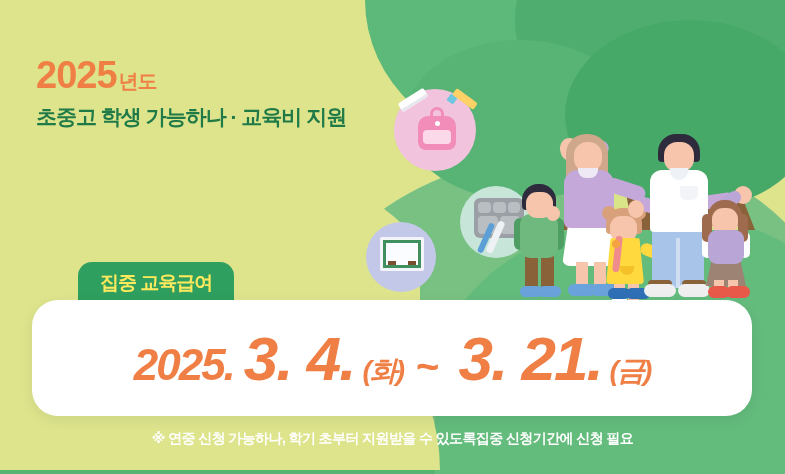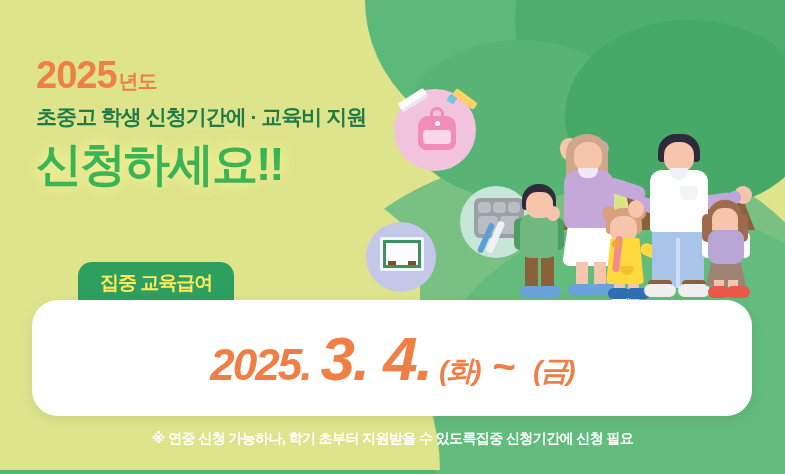--- a/index.html
+++ b/index.html
@@ -264,22 +264,21 @@
   <div class="canopy canopy-3"></div>
 
   <div class="bg-curve-left"></div>
   <div class="bg-curve-left2"></div>
 
   <div class="headline">
     <div class="line-year">
       <span>2025</span>
       <span class="suffix">년도</span>
     </div>
-    <div class="line-sub">초중고 학생 신청기간에 · 교육비 지원</div>
-    <div class="line-cta">신청하세요!!</div>
+    <div class="line-sub">초중고 학생 가능하나 · 교육비 지원</div>
   </div>
 
   <div class="bubble bubble-bag"></div>
   <div class="ic ruler"></div>
   <div class="ic pencil-tip"></div>
   <div class="ic pencil"></div>
   <div class="ic bag-handle"></div>
   <div class="ic bag-body"></div>
   <div class="ic bag-flapline"></div>
   <div class="ic bag-dot"></div>
@@ -373,19 +372,20 @@
   </div>
 
   <div class="badge">집중 교육급여</div>
 
   <div class="date-card">
     <div class="date-line">
       <span class="d-year">2025.</span>
       <span class="d-big">3. 4.</span>
       <span class="d-dow">(화)</span>
       <span class="d-tilde">~</span>
+      <span class="d-big">3. 21.</span>
       <span class="d-dow">(금)</span>
     </div>
   </div>
 
   <div class="footnote">※ 연중 신청 가능하나, 학기 초부터 지원받을 수 있도록집중 신청기간에 신청 필요</div>
 
 </div>
 
 </body></html>

